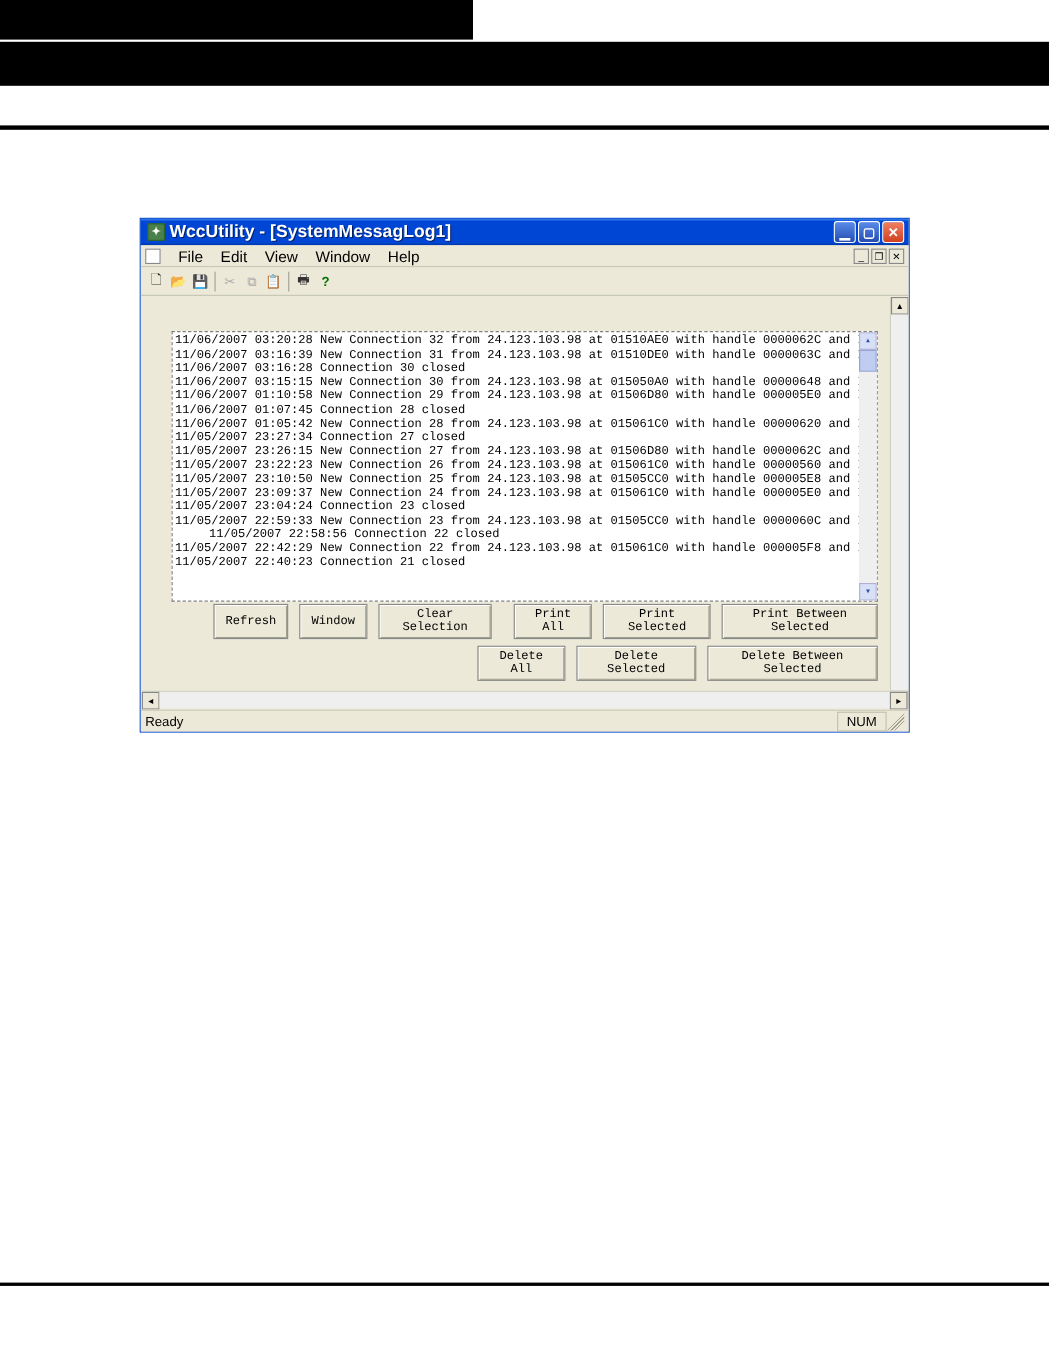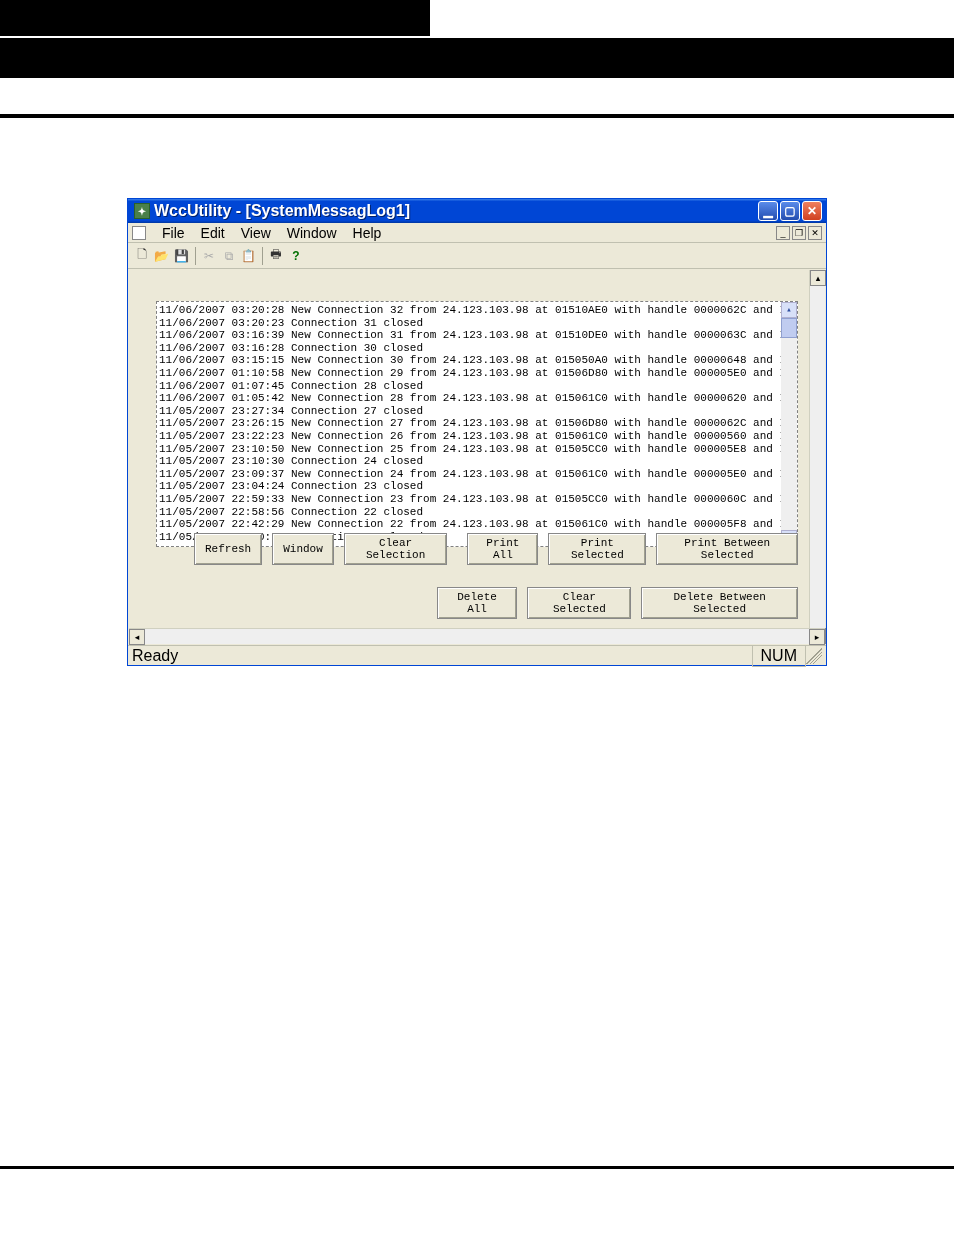--- a/index.html
+++ b/index.html
@@ -187,38 +187,38 @@
   }
   .button-rows {
     position: absolute;
     left: 28px;
     right: 28px;
     bottom: 26px;
   }
   .button-row {
     display: flex;
     gap: 10px;
-    margin-top: 22px;
+    margin-top: 6px;
   }
   .btn {
     font-family: "Courier New", monospace;
     font-size: 11px;
     padding: 3px 10px;
     background: #ece9d8;
     border: 1px solid #888;
     box-shadow: inset 1px 1px 0 #fff, inset -1px -1px 0 #a0a090;
     cursor: pointer;
   }
   .statusbar {
     height: 20px;
     border-top: 1px solid #c0c0b0;
     background: #ece9d8;
     display: flex;
     align-items: center;
-    font-size: 16px;
+    font-size: 12px;
     padding: 0 4px;
   }
   .statusbar .grow { flex: 1; }
   .statusbar .cell {
     border: 1px solid #c0c0b0;
     padding: 1px 8px;
     margin-left: 2px;
     text-align: right;
   }
   .grip {
@@ -296,36 +296,34 @@
       <div class="h-outer-scroll">
         <div class="scroll-arrow">◂</div>
         <div class="scroll-track"></div>
         <div class="scroll-arrow">▸</div>
       </div>
 
       <div class="log-panel">
         <div class="log-list" id="log-list">
 
           <div style="white-space: pre; padding-right: 18px;">11/06/2007 03:20:28 New Connection 32 from 24.123.103.98 at 01510AE0 with handle 0000062C and ID 401</div>
-            <div style="white-space: pre; padding-right: 18px;">11/06/2007 03:20:23 Connection 31 closed</div>
             <div style="white-space: pre; padding-right: 18px;">11/06/2007 03:16:39 New Connection 31 from 24.123.103.98 at 01510DE0 with handle 0000063C and ID 202</div>
             <div style="white-space: pre; padding-right: 18px;">11/06/2007 03:16:28 Connection 30 closed</div>
             <div style="white-space: pre; padding-right: 18px;">11/06/2007 03:15:15 New Connection 30 from 24.123.103.98 at 015050A0 with handle 00000648 and ID 402</div>
             <div style="white-space: pre; padding-right: 18px;">11/06/2007 01:10:58 New Connection 29 from 24.123.103.98 at 01506D80 with handle 000005E0 and ID 301</div>
             <div style="white-space: pre; padding-right: 18px;">11/06/2007 01:07:45 Connection 28 closed</div>
             <div style="white-space: pre; padding-right: 18px;">11/06/2007 01:05:42 New Connection 28 from 24.123.103.98 at 015061C0 with handle 00000620 and ID 405</div>
             <div style="white-space: pre; padding-right: 18px;">11/05/2007 23:27:34 Connection 27 closed</div>
             <div style="white-space: pre; padding-right: 18px;">11/05/2007 23:26:15 New Connection 27 from 24.123.103.98 at 01506D80 with handle 0000062C and ID 321</div>
             <div style="white-space: pre; padding-right: 18px;">11/05/2007 23:22:23 New Connection 26 from 24.123.103.98 at 015061C0 with handle 00000560 and ID 688</div>
             <div style="white-space: pre; padding-right: 18px;">11/05/2007 23:10:50 New Connection 25 from 24.123.103.98 at 01505CC0 with handle 000005E8 and ID 297</div>
-            <div style="white-space: pre; padding-right: 18px;">11/05/2007 23:10:30 Connection 24 closed</div>
             <div style="white-space: pre; padding-right: 18px;">11/05/2007 23:09:37 New Connection 24 from 24.123.103.98 at 015061C0 with handle 000005E0 and ID 358</div>
             <div style="white-space: pre; padding-right: 18px;">11/05/2007 23:04:24 Connection 23 closed</div>
             <div style="white-space: pre; padding-right: 18px;">11/05/2007 22:59:33 New Connection 23 from 24.123.103.98 at 01505CC0 with handle 0000060C and ID 371</div>
-            <div style="white-space: pre; padding-right: 18px;">11/05/2007 22:58:56 Connection 22 closed</div>
+            <div style="white-space: pre; padding-right: 18px; margin-left: 31px;">11/05/2007 22:58:56 Connection 22 closed</div>
             <div style="white-space: pre; padding-right: 18px;">11/05/2007 22:42:29 New Connection 22 from 24.123.103.98 at 015061C0 with handle 000005F8 and ID 290</div>
             <div style="white-space: pre; padding-right: 18px;">11/05/2007 22:40:23 Connection 21 closed</div>
             <div class="inner-scroll">
             <div class="scroll-arrow">▴</div>
             <div class="thumb"></div>
             <div class="scroll-track"></div>
             <div class="scroll-arrow">▾</div>
           </div>
         </div>
       </div>
@@ -338,21 +336,21 @@
           <button class="btn">Clear Selection</button>
           <div style="flex:1"></div>
           <button class="btn">Print All</button>
           <button class="btn">Print Selected</button>
           <button class="btn">Print Between Selected</button>
         </div>
         <div class="button-row">
           <div class="spacer-row2a"></div>
           <div style="flex:1"></div>
           <button class="btn">Delete All</button>
-          <button class="btn">Clear Selected</button>
+          <button class="btn">Delete Selected</button>
           <button class="btn">Delete Between Selected</button>
         </div>
       </div>
 
     </div>
 
     <div class="statusbar">
       <span>Ready</span>
       <div class="grow"></div>
       <span class="cell">NUM</span>

